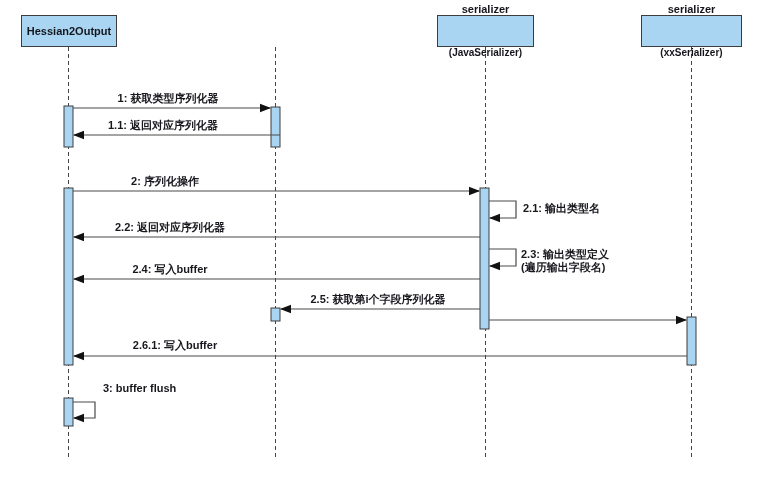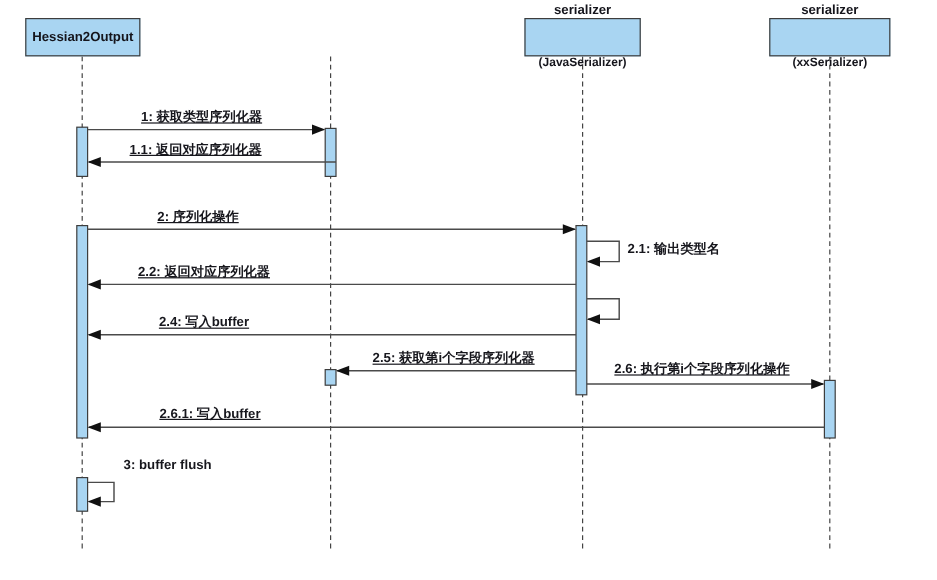--- a/index.html
+++ b/index.html
@@ -40,21 +40,21 @@
   .actor-sub:empty { display: none; }
 
   .msg-label {
     position: absolute;
     font-size: 11px;
     font-weight: 600;
     color: #17171d;
     line-height: 13px;
     white-space: pre-line;
   }
-  .msg-label.c { transform: translateX(-50%); white-space: nowrap; text-decoration: underline; }
+  .msg-label.c { transform: translateX(-50%); white-space: nowrap; }
 </style>
 </head>
 <body>
 
 <div class="stage">
 
   <svg class="geometry" viewBox="0 0 781 483" xmlns="http://www.w3.org/2000/svg">
 
     <g stroke="#444444" stroke-width="1" stroke-dasharray="4 3">
       <line x1="68.5" y1="47" x2="68.5" y2="460"></line>
@@ -113,19 +113,20 @@
   <div class="actor-box" style="left:641px; width:101px;">
     <span class="actor-name">serializer</span>
     <span class="actor-sub">(xxSerializer)</span>
   </div>
 
   <div class="msg-label c" style="left:168px; top:92px;">1: 获取类型序列化器</div>
   <div class="msg-label c" style="left:163px; top:119px;">1.1: 返回对应序列化器</div>
   <div class="msg-label c" style="left:165px; top:175px;">2: 序列化操作</div>
   <div class="msg-label" style="left:523px; top:202px;">2.1: 输出类型名</div>
   <div class="msg-label c" style="left:170px; top:221px;">2.2: 返回对应序列化器</div>
+  <div class="msg-label" style="left:521px; top:248px;">2.3: 输出类型定义
+(遍历输出字段名)</div>
   <div class="msg-label c" style="left:170px; top:263px;">2.4: 写入buffer</div>
   <div class="msg-label c" style="left:378px; top:293px;text-align:right;">2.5: 获取第i个字段序列化器</div>
-  <div class="msg-label c" style="left:585px; top:302px;">2.6: 执行第i个字段序列化操作</div>
   <div class="msg-label c" style="left:175px; top:339px;">2.6.1: 写入buffer</div>
   <div class="msg-label" style="left:103px; top:382px;">3: buffer flush</div>
 
 </div>
 
 </body></html>

